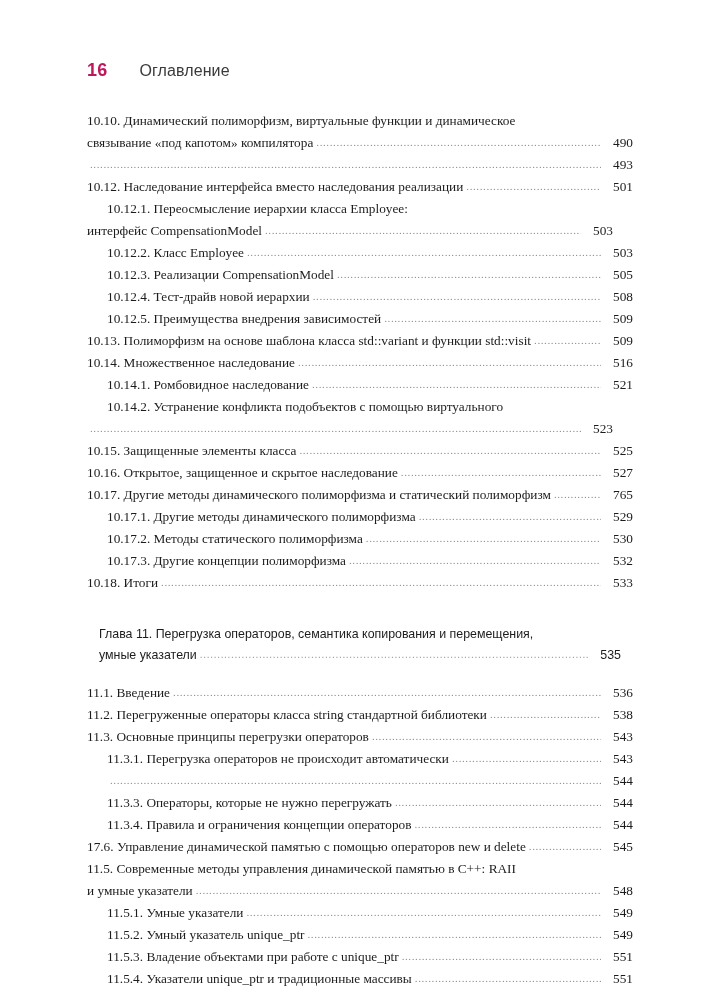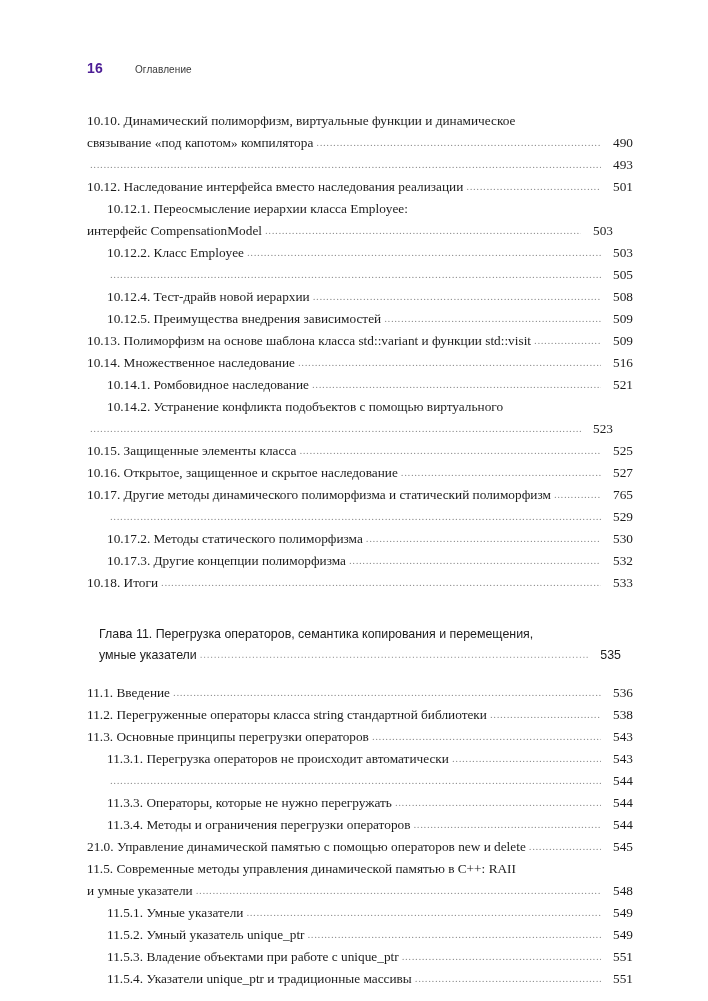--- a/index.html
+++ b/index.html
@@ -21,28 +21,28 @@
   
   .running-head {
     position: absolute;
     left: 87px;
     top: 60px;
     display: flex;
     align-items: baseline;
     font-family: "Liberation Sans", sans-serif;
   }
   .running-head .folio {
-    font-size: 14px;
+    font-size: 18px;
     font-weight: bold;
-    color: #4c1d95;
+    color: #be185d;
     letter-spacing: 0.2px;
   }
   .running-head .head-title {
     margin-left: 32px;
-    font-size: 10px;
+    font-size: 16px;
     font-weight: normal;
     color: #3a3a3a;
     letter-spacing: 0.1px;
   }
 
   
   .toc {
     position: absolute;
     left: 87px;
     top: 110px;
@@ -166,20 +166,21 @@
         </div>
         <div class="entry lvl2">
           <div class="line">
             <span class="txt">10.12.2. Класс Employee</span>
             <span class="leader">............................................................................................................................................................................................................................................................................................................</span>
             <span class="pageno">503</span>
           </div>
         </div>
         <div class="entry lvl2">
           <div class="line">
+            <span class="txt">10.12.3. Реализации CompensationModel</span>
             <span class="leader">............................................................................................................................................................................................................................................................................................................</span>
             <span class="pageno">505</span>
           </div>
         </div>
         <div class="entry lvl2">
           <div class="line">
             <span class="txt">10.12.4. Тест-драйв новой иерархии</span>
             <span class="leader">............................................................................................................................................................................................................................................................................................................</span>
             <span class="pageno">508</span>
           </div>
@@ -239,20 +240,21 @@
         </div>
         <div class="entry lvl1">
           <div class="line">
             <span class="txt">10.17. Другие методы динамического полиморфизма и статический полиморфизм</span>
             <span class="leader">............................................................................................................................................................................................................................................................................................................</span>
             <span class="pageno">765</span>
           </div>
         </div>
         <div class="entry lvl2">
           <div class="line">
+            <span class="txt">10.17.1. Другие методы динамического полиморфизма</span>
             <span class="leader">............................................................................................................................................................................................................................................................................................................</span>
             <span class="pageno">529</span>
           </div>
         </div>
         <div class="entry lvl2">
           <div class="line">
             <span class="txt">10.17.2. Методы статического полиморфизма</span>
             <span class="leader">............................................................................................................................................................................................................................................................................................................</span>
             <span class="pageno">530</span>
           </div>
@@ -329,28 +331,28 @@
         </div>
         <div class="entry lvl2">
           <div class="line">
             <span class="txt">11.3.3. Операторы, которые не нужно перегружать</span>
             <span class="leader">............................................................................................................................................................................................................................................................................................................</span>
             <span class="pageno">544</span>
           </div>
         </div>
         <div class="entry lvl2">
           <div class="line">
-            <span class="txt">11.3.4. Методы и ограничения перегрузки операторов</span>
+            <span class="txt">11.3.4. Правила и ограничения концепции операторов</span>
             <span class="leader">............................................................................................................................................................................................................................................................................................................</span>
             <span class="pageno">544</span>
           </div>
         </div>
         <div class="entry lvl1">
           <div class="line">
-            <span class="txt">21.0. Управление динамической памятью с помощью операторов new и delete</span>
+            <span class="txt">17.6. Управление динамической памятью с помощью операторов new и delete</span>
             <span class="leader">............................................................................................................................................................................................................................................................................................................</span>
             <span class="pageno">545</span>
           </div>
         </div>
         <div class="entry lvl1">
           <div class="line cont nolead">
             <span class="txt">11.5. Современные методы управления динамической памятью в C++: RAII</span>
             <span class="leader">............................................................................................................................................................................................................................................................................................................</span>
             <span class="pageno"></span>
           </div>

